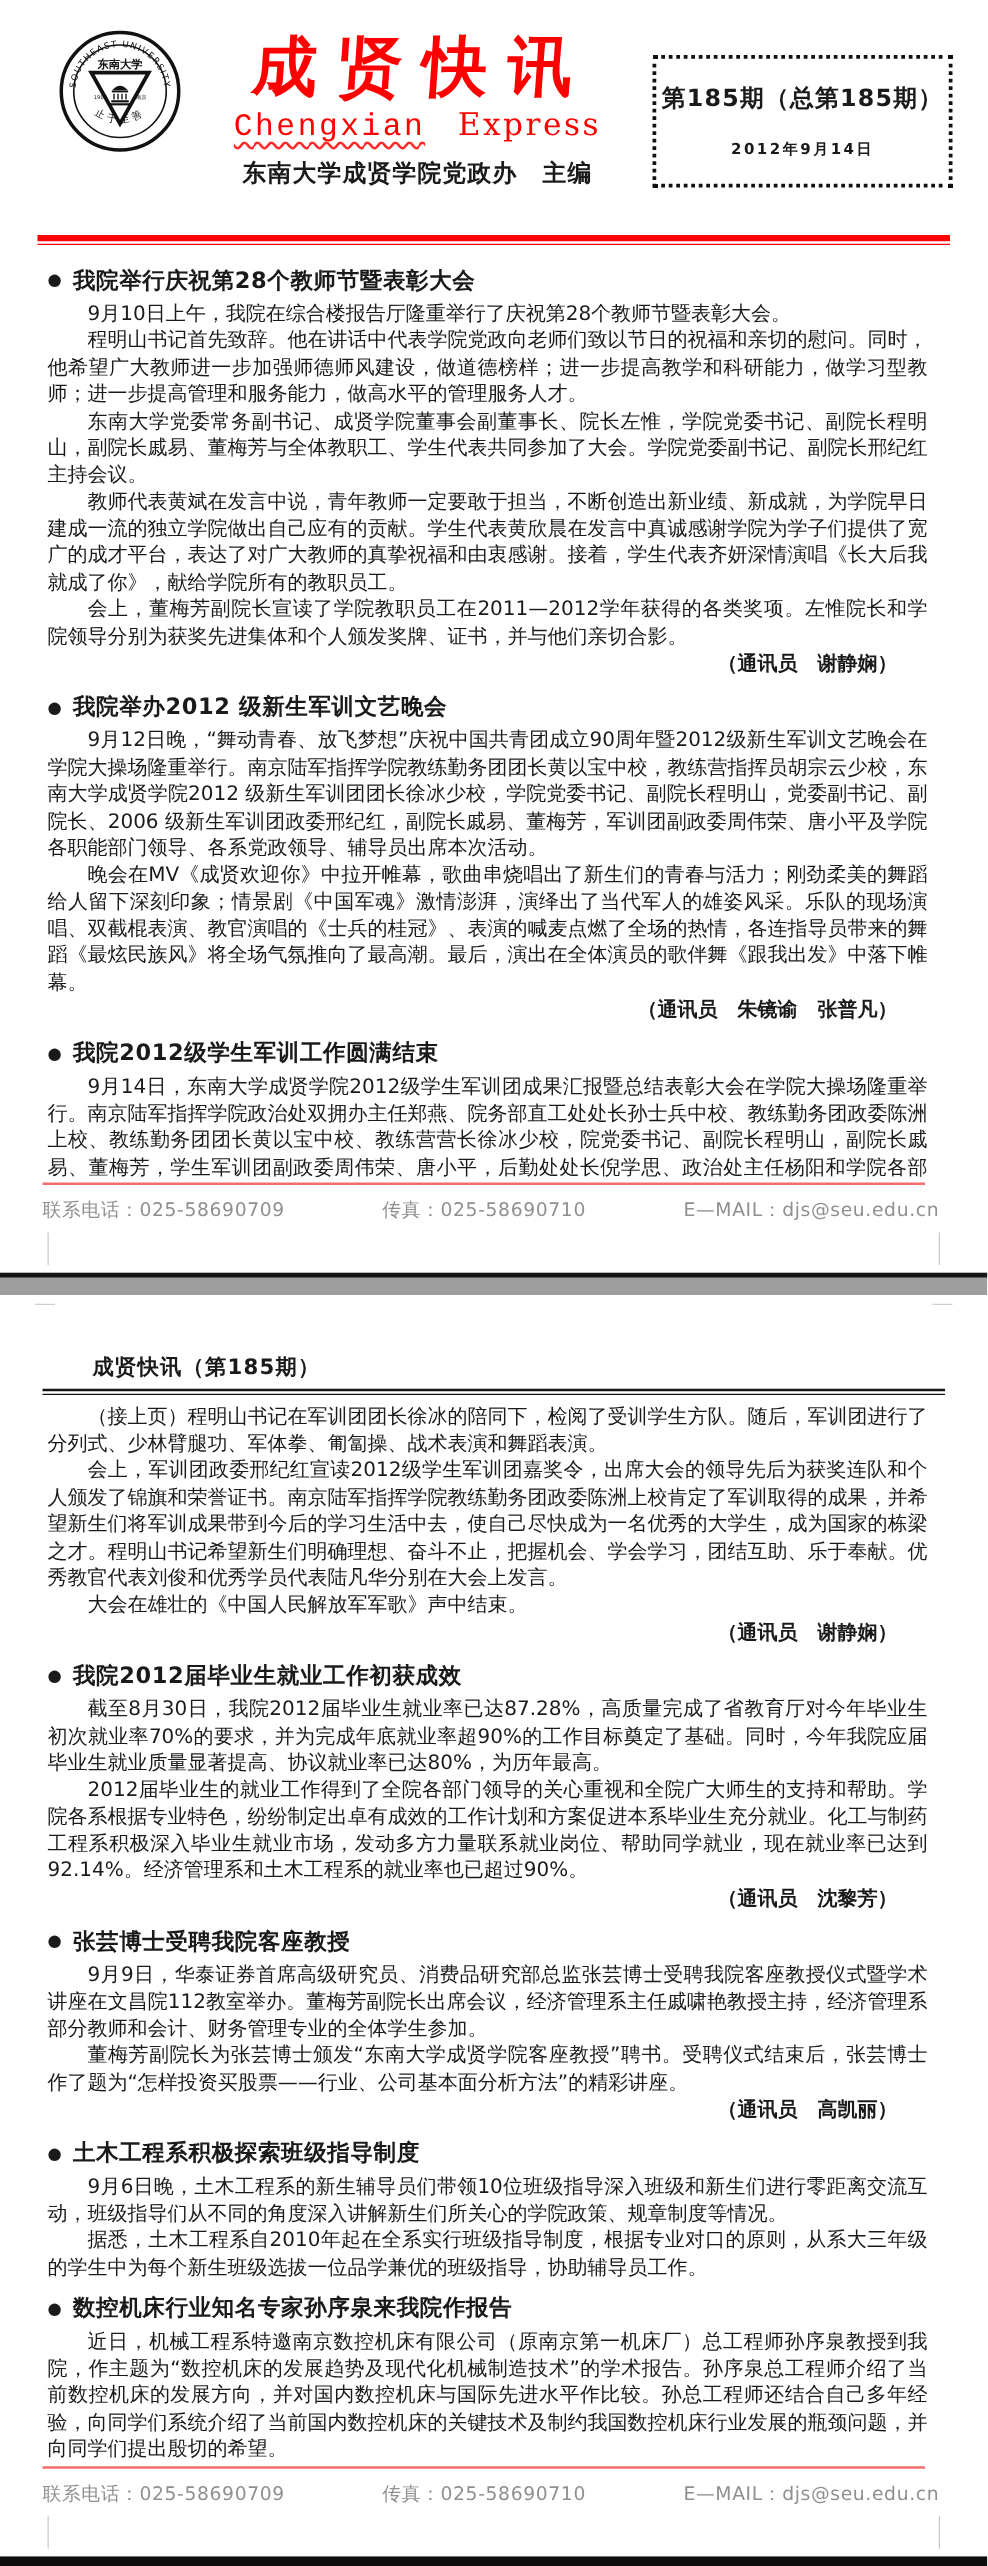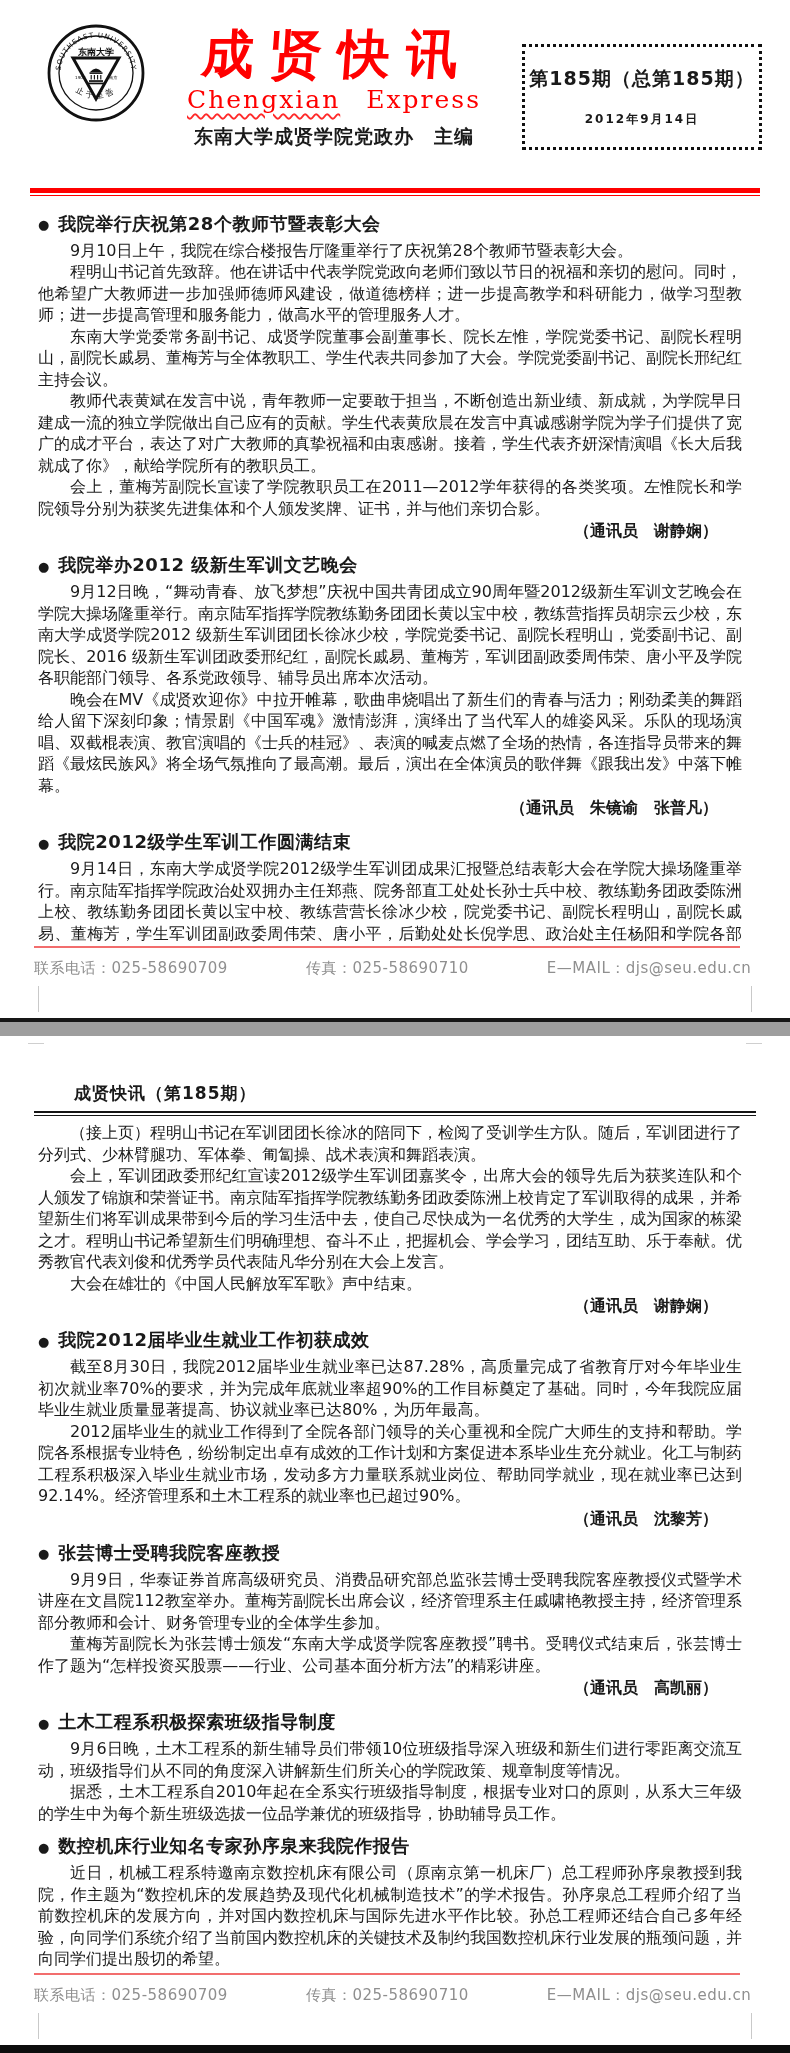--- a/index.html
+++ b/index.html
@@ -14,21 +14,21 @@
 
   
   .masthead { display:flex; align-items:flex-start; padding:22px 28px 0 46px; gap:18px; height:160px; }
   .seal { width:100px; height:102px; flex:0 0 auto; }
   .mast-center { display:flex; flex-direction:column; align-items:center; width:340px; flex:0 0 auto; }
   .mast-title {
     color:#ff0000; font-size:52px; font-weight:bold; letter-spacing:16px;
     transform:skewX(-4deg); white-space:nowrap; line-height:1.25; text-indent:8px;
   }
   .mast-english { color:#ff0000; font-size:25px; letter-spacing:2px; font-family:"DejaVu Serif", serif; margin-top:-2px; white-space:nowrap; }
-  .mast-english .squiggle { text-decoration:underline wavy #ff2a2a; text-decoration-thickness:2px; text-underline-offset:5px; margin-right:26px; }
+  .mast-english .squiggle { text-decoration:underline wavy #ff2a2a; text-decoration-thickness:2px; text-underline-offset:5px; margin-right:26px;font-family:Liberation Mono, monospace; }
   .mast-editor { font-size:19px; font-weight:bold; letter-spacing:1px; margin-top:10px; white-space:nowrap; }
   .issue-box {
     margin-left:auto; margin-top:22px; width:248px; height:100px;
     border:3px dotted #111; display:flex; flex-direction:column; justify-content:space-evenly; align-items:center;
   }
   .issue-no { font-size:19px; font-weight:bold; letter-spacing:1px; }
   .issue-date { font-size:12px; font-weight:bold; letter-spacing:2px; }
 
   .red-rule { margin:10px 30px 0 30px; border-top:5px solid #ff0000; }
   .red-rule .red-rule-thin { height:1px; background:#ff0000; margin-top:2px; }
@@ -124,21 +124,21 @@
           <p class="para">东南大学党委常务副书记、成贤学院董事会副董事长、院长左惟，学院党委书记、副院长程明山，副院长戚易、董梅芳与全体教职工、学生代表共同参加了大会。学院党委副书记、副院长邢纪红主持会议。</p>
           <p class="para">教师代表黄斌在发言中说，青年教师一定要敢于担当，不断创造出新业绩、新成就，为学院早日建成一流的独立学院做出自己应有的贡献。学生代表黄欣晨在发言中真诚感谢学院为学子们提供了宽广的成才平台，表达了对广大教师的真挚祝福和由衷感谢。接着，学生代表齐妍深情演唱《长大后我就成了你》，献给学院所有的教职员工。</p>
           <p class="para">会上，董梅芳副院长宣读了学院教职员工在2011—2012学年获得的各类奖项。左惟院长和学院领导分别为获奖先进集体和个人颁发奖牌、证书，并与他们亲切合影。</p>
           <div class="byline">（通讯员　谢静娴）</div>
         </section>
         <section class="article">
           <div class="article-title">
             <span class="bullet">●</span>
             <span class="article-title-text">我院举办2012 级新生军训文艺晚会</span>
           </div>
-          <p class="para">9月12日晚，“舞动青春、放飞梦想”庆祝中国共青团成立90周年暨2012级新生军训文艺晚会在学院大操场隆重举行。南京陆军指挥学院教练勤务团团长黄以宝中校，教练营指挥员胡宗云少校，东南大学成贤学院2012 级新生军训团团长徐冰少校，学院党委书记、副院长程明山，党委副书记、副院长、2016 级新生军训团政委邢纪红，副院长戚易、董梅芳，军训团副政委周伟荣、唐小平及学院各职能部门领导、各系党政领导、辅导员出席本次活动。</p>
+          <p class="para">9月12日晚，“舞动青春、放飞梦想”庆祝中国共青团成立90周年暨2012级新生军训文艺晚会在学院大操场隆重举行。南京陆军指挥学院教练勤务团团长黄以宝中校，教练营指挥员胡宗云少校，东南大学成贤学院2012 级新生军训团团长徐冰少校，学院党委书记、副院长程明山，党委副书记、副院长、2006 级新生军训团政委邢纪红，副院长戚易、董梅芳，军训团副政委周伟荣、唐小平及学院各职能部门领导、各系党政领导、辅导员出席本次活动。</p>
           <p class="para">晚会在MV《成贤欢迎你》中拉开帷幕，歌曲串烧唱出了新生们的青春与活力；刚劲柔美的舞蹈给人留下深刻印象；情景剧《中国军魂》激情澎湃，演绎出了当代军人的雄姿风采。乐队的现场演唱、双截棍表演、教官演唱的《士兵的桂冠》、表演的喊麦点燃了全场的热情，各连指导员带来的舞蹈《最炫民族风》将全场气氛推向了最高潮。最后，演出在全体演员的歌伴舞《跟我出发》中落下帷幕。</p>
           <div class="byline">（通讯员　朱镜谕　张普凡）</div>
         </section>
         <section class="article">
           <div class="article-title">
             <span class="bullet">●</span>
             <span class="article-title-text">我院2012级学生军训工作圆满结束</span>
           </div>
           <p class="para">9月14日，东南大学成贤学院2012级学生军训团成果汇报暨总结表彰大会在学院大操场隆重举行。南京陆军指挥学院政治处双拥办主任郑燕、院务部直工处处长孙士兵中校、教练勤务团政委陈洲上校、教练勤务团团长黄以宝中校、教练营营长徐冰少校，院党委书记、副院长程明山，副院长戚易、董梅芳，学生军训团副政委周伟荣、唐小平，后勤处处长倪学思、政治处主任杨阳和学院各部门、党总支负责人出席大会。院党委副书记、副院长，学生军训团政委邢纪红主持仪式。（转下页）</p>
         </section>

